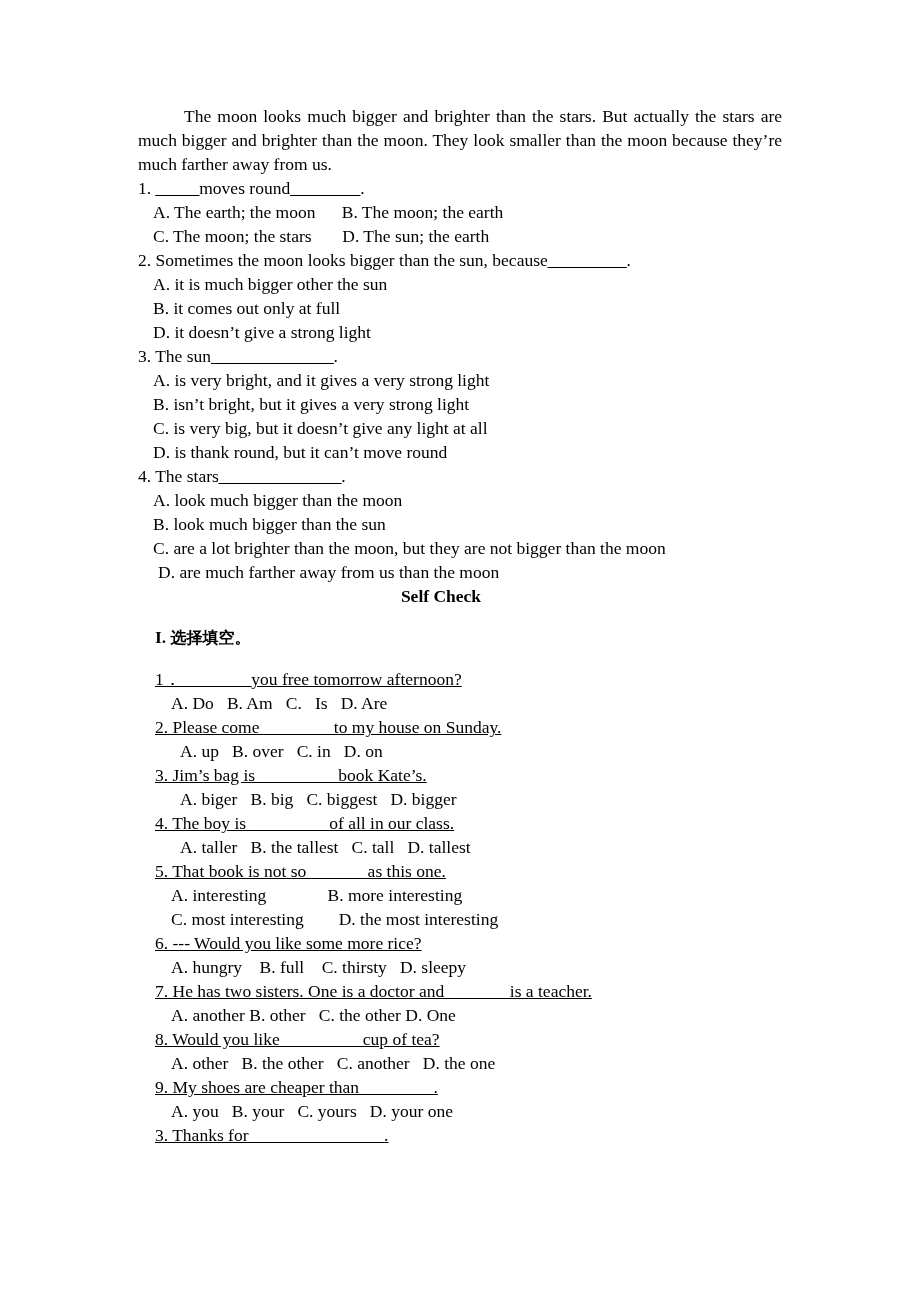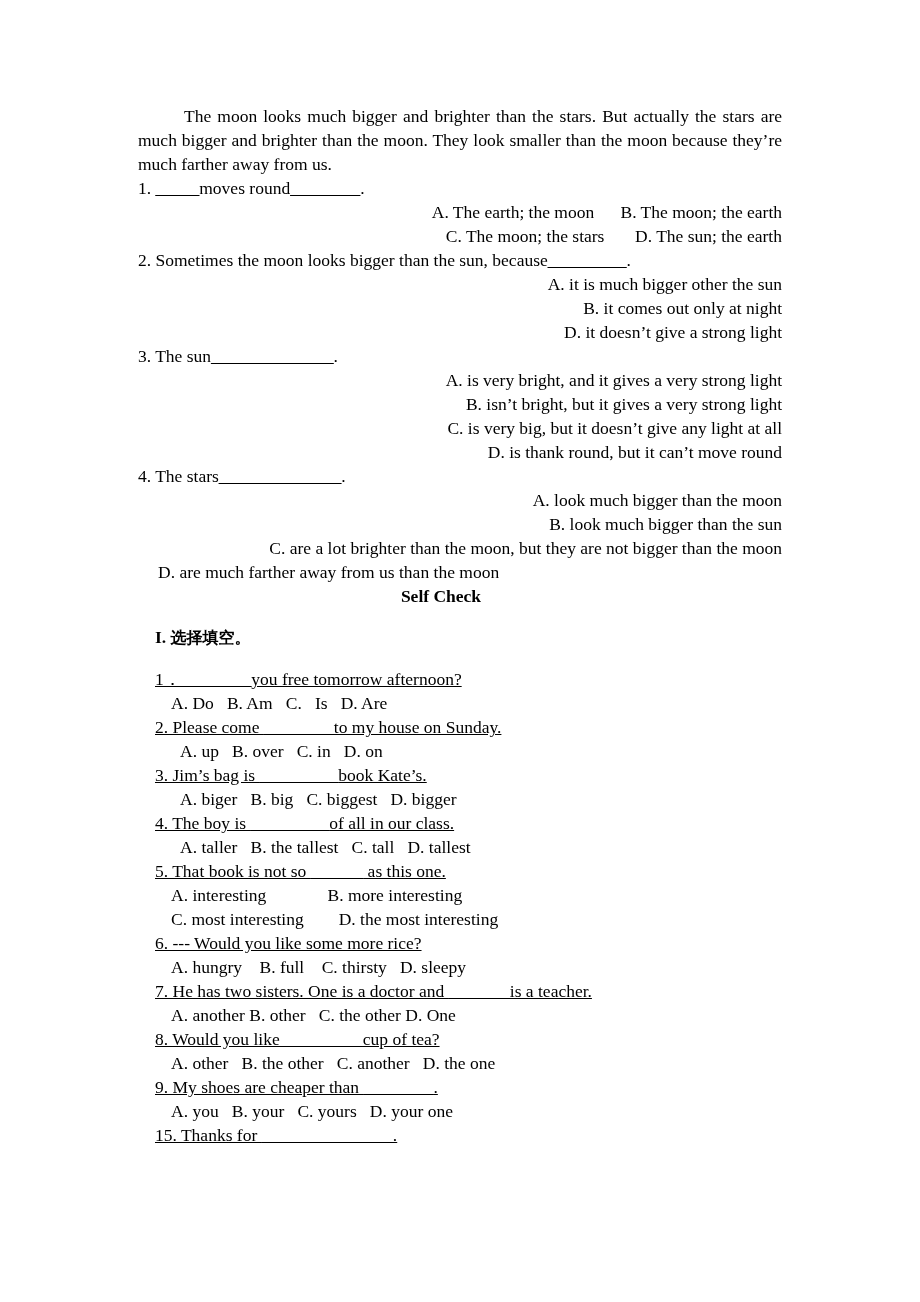--- a/index.html
+++ b/index.html
@@ -35,21 +35,21 @@
     margin: 0 0 0 0;
     hyphens: none;
   }
   .line {
     font-size: 17.5px;
     line-height: 24px;
     white-space: pre-wrap;
     margin: 0;
   }
   .q     { padding-left: 0px; }
-  .opt   { padding-left: 15px; text-align: right; }
+  .opt   { padding-left: 15px; }
   .opt2  { padding-left: 20px; }
   .sq    { padding-left: 17px; text-decoration: underline; }
   .sopt  { padding-left: 33px; }
   .sopt2 { padding-left: 42px; }
   .sub   { padding-left: 26px; }
 
   .center-head {
     font-size: 17.5px;
     line-height: 24px;
     text-align: center;
@@ -82,21 +82,21 @@
   <div class="content">
 
     <p class="para">The moon looks much bigger and brighter than the stars. But actually the stars are much bigger and brighter than the moon. They look smaller than the moon because they’re much farther away from us.</p>
 
     <p class="line q"><span>1. </span><span class="blank">_____</span><span>moves round</span><span class="blank">________</span><span>.</span></p>
     <p class="line opt">A. The earth; the moon      B. The moon; the earth</p>
     <p class="line opt">C. The moon; the stars       D. The sun; the earth</p>
 
     <p class="line q"><span>2. Sometimes the moon looks bigger than the sun, because</span><span class="blank">_________</span><span>.</span></p>
     <p class="line opt">A. it is much bigger other the sun</p>
-    <p class="line opt">B. it comes out only at night</p>
+    <p class="line opt">B. it comes out only at full</p>
     <p class="line opt">D. it doesn’t give a strong light</p>
 
     <p class="line q"><span>3. The sun</span><span class="blank">______________</span><span>.</span></p>
     <p class="line opt">A. is very bright, and it gives a very strong light</p>
     <p class="line opt">B. isn’t bright, but it gives a very strong light</p>
     <p class="line opt">C. is very big, but it doesn’t give any light at all</p>
     <p class="line opt">D. is thank round, but it can’t move round</p>
 
     <p class="line q"><span>4. The stars</span><span class="blank">______________</span><span>.</span></p>
     <p class="line opt">A. look much bigger than the moon</p>
@@ -129,16 +129,16 @@
 
     <p class="line sq"><span>7. He has two sisters. One is a doctor and </span><span class="blank">_______</span><span>is a teacher.</span></p>
     <p class="line sopt">A. another B. other   C. the other D. One</p>
 
     <p class="line sq"><span>8. Would you like </span><span class="blank">_________</span><span>cup of tea?</span></p>
     <p class="line sopt">A. other   B. the other   C. another   D. the one</p>
 
     <p class="line sq"><span>9. My shoes are cheaper than </span><span class="blank">________</span><span>.</span></p>
     <p class="line sopt">A. you   B. your   C. yours   D. your one</p>
 
-    <p class="line sq"><span>15. Thanks for </span><span class="blank">_______________</span><span>.</span></p>
+    <p class="line sq"><span>3. Thanks for </span><span class="blank">_______________</span><span>.</span></p>
 
   </div>
 </div>
 
 </body></html>

